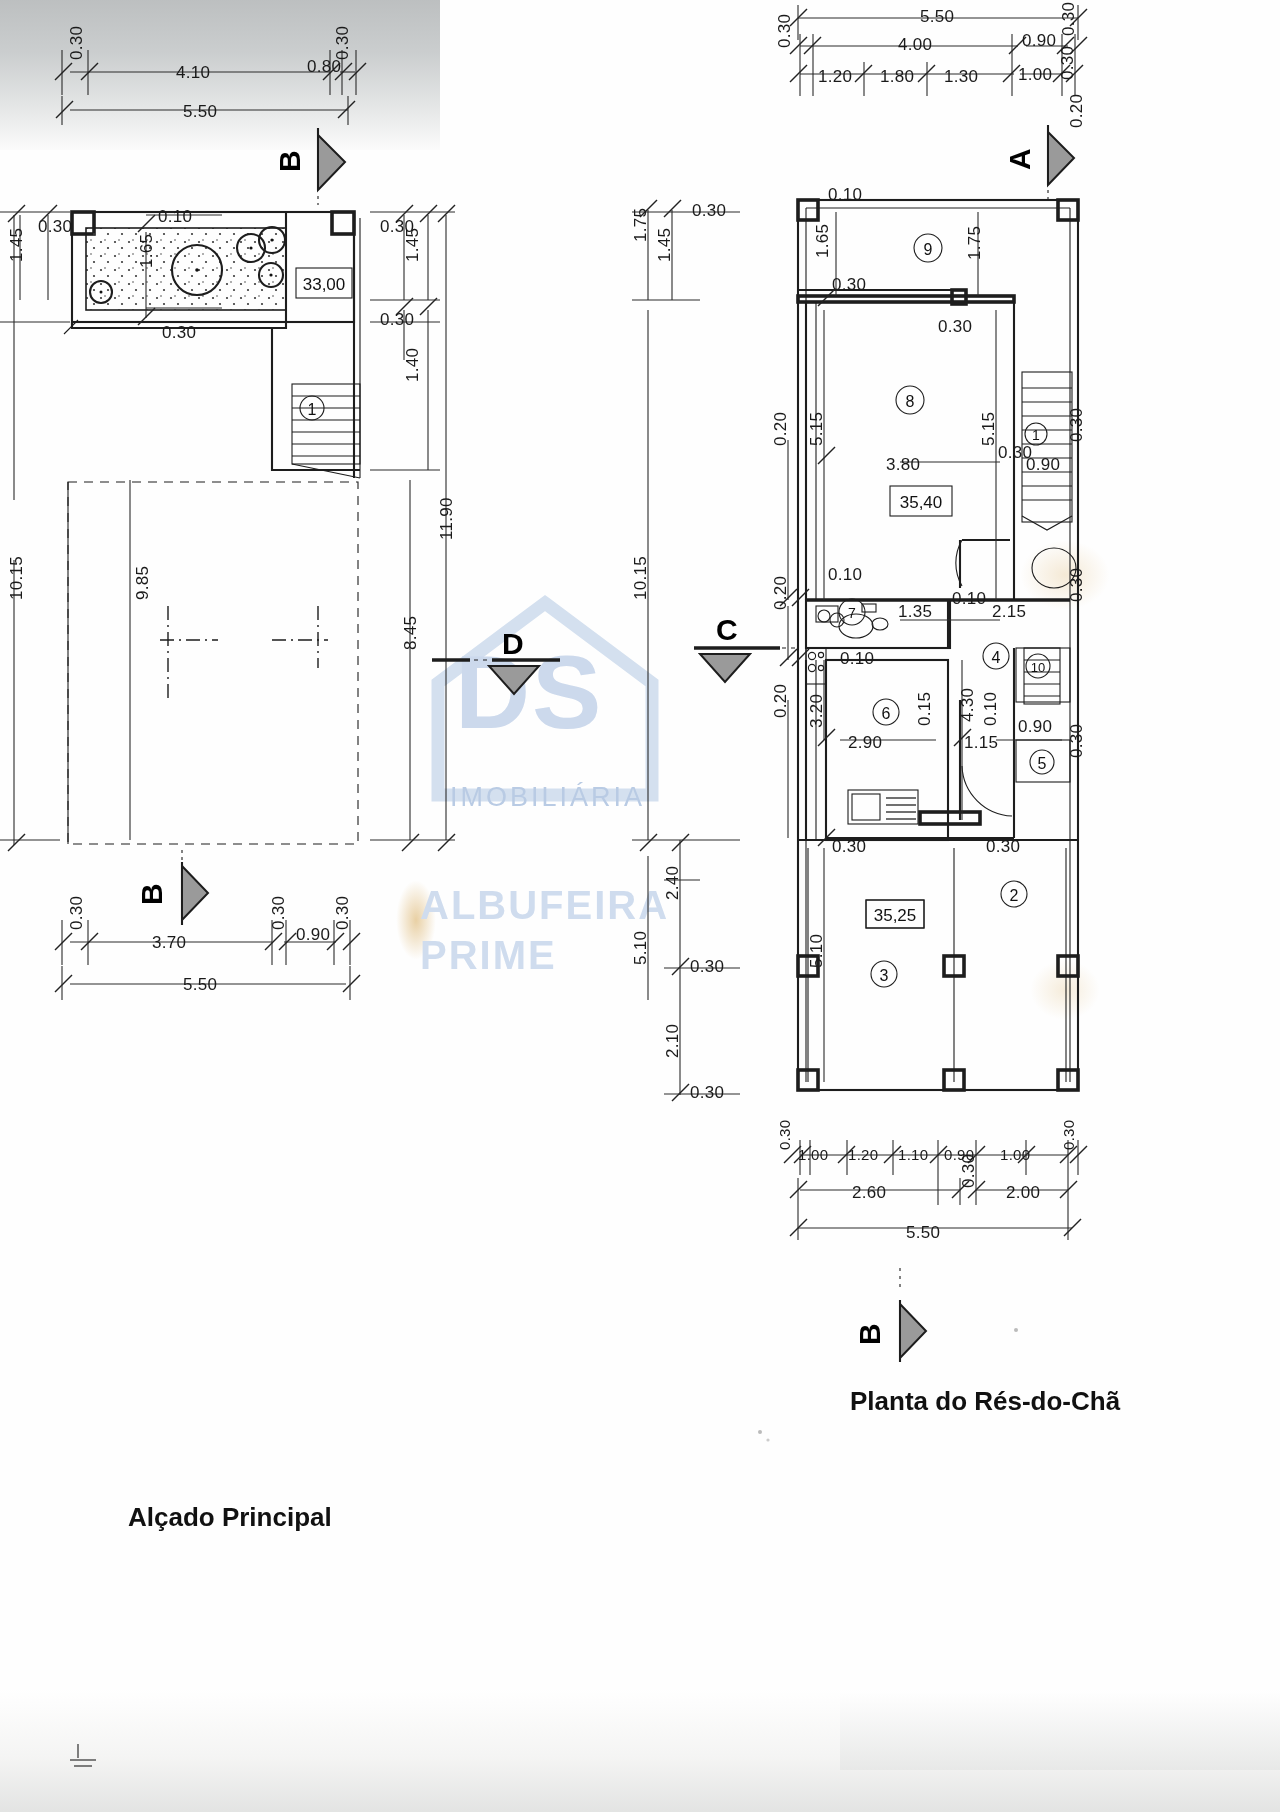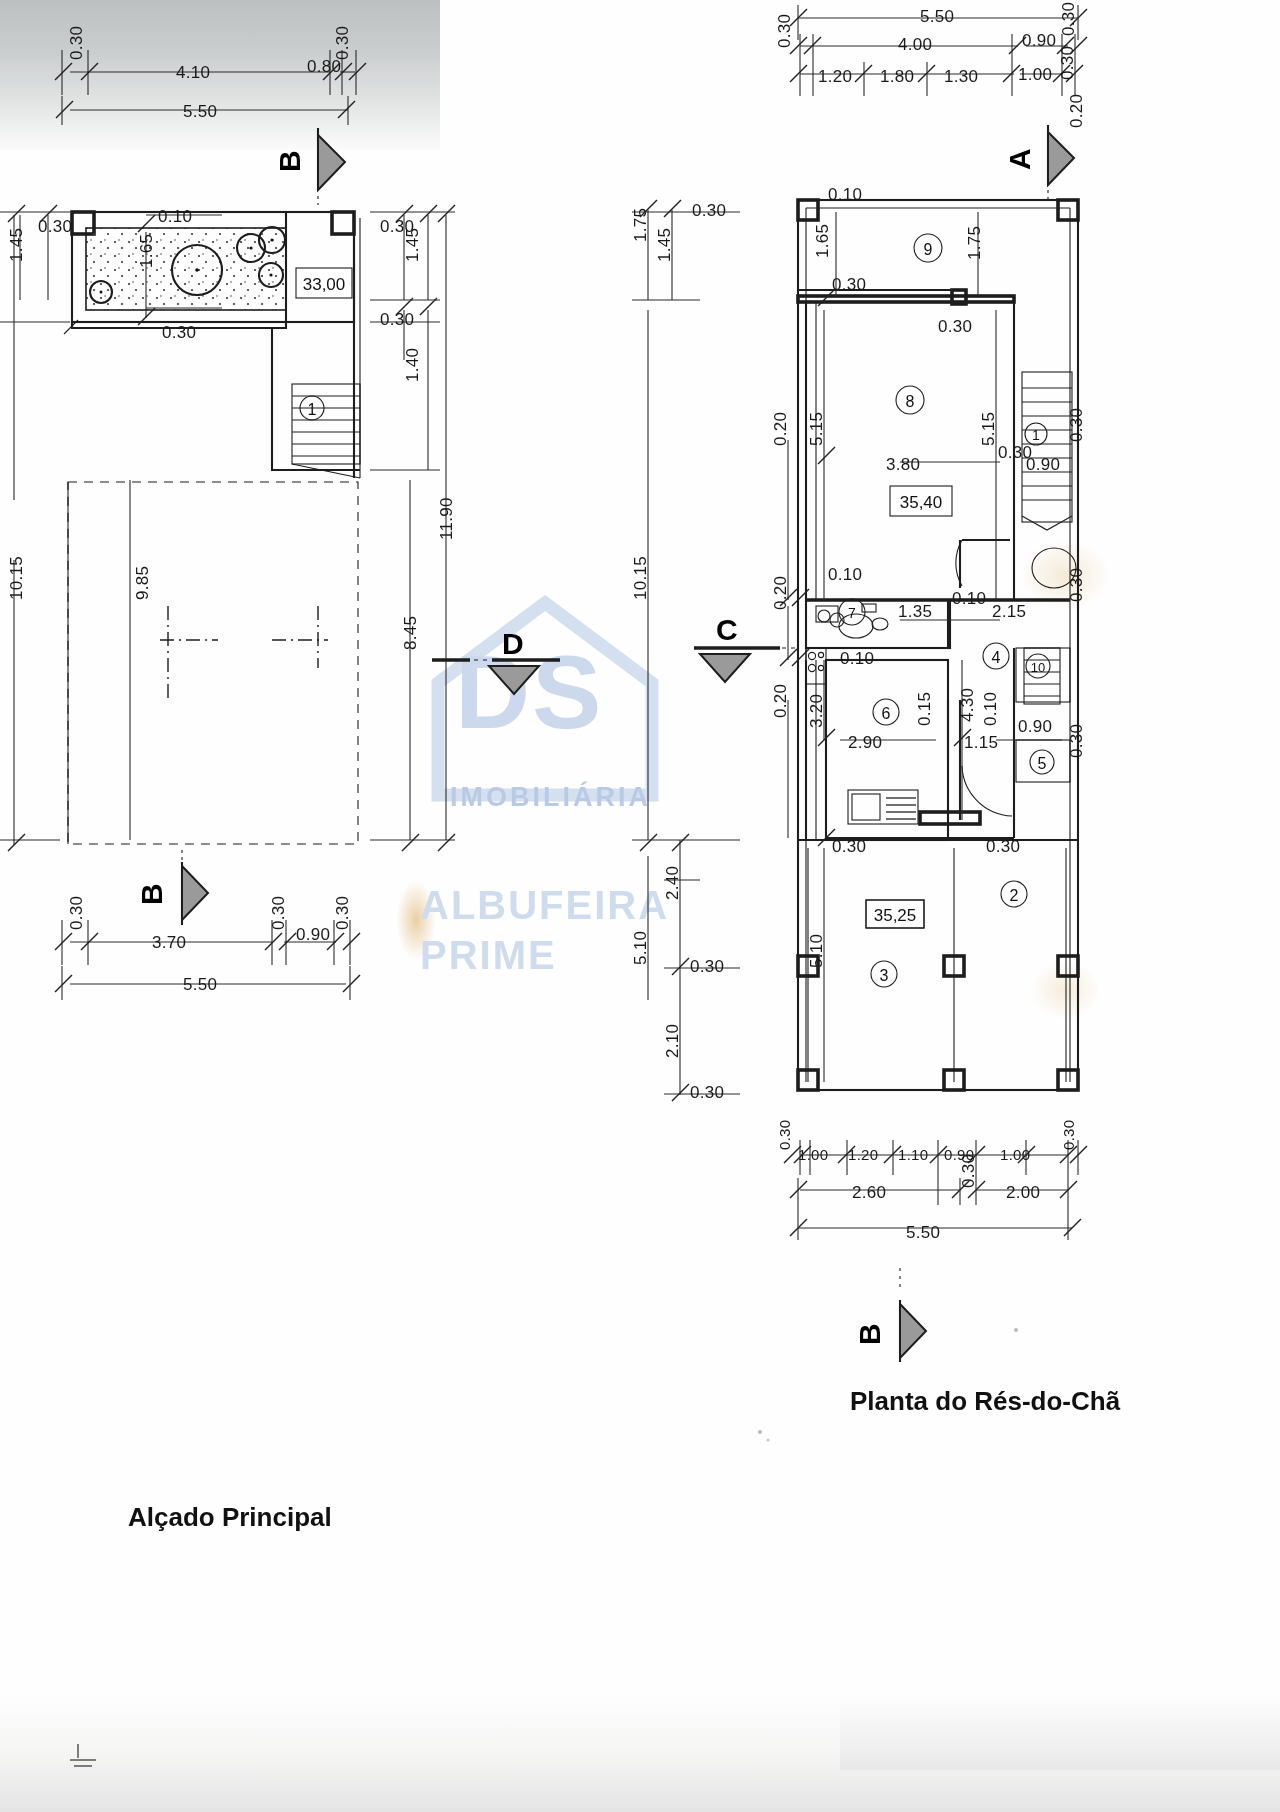--- a/index.html
+++ b/index.html
@@ -14,21 +14,21 @@
   svg{position:absolute;left:0;top:0;width:1280px;height:1812px;overflow:visible;}
   .dimtxt{font-family:"Liberation Sans",sans-serif;font-size:17px;fill:#1a1a1a;letter-spacing:.3px;}
   .dimtxt.sm{font-size:15px;}
   .roomno{font-family:"Liberation Sans",sans-serif;font-size:16px;fill:#111;text-anchor:middle;dominant-baseline:central;}
   .areatxt{font-family:"Liberation Sans",sans-serif;font-size:17px;fill:#111;text-anchor:middle;dominant-baseline:central;}
   .secletter{font-family:"Liberation Sans",sans-serif;font-size:30px;font-weight:bold;fill:#000;}
   .caption{position:absolute;font-family:"Liberation Sans",sans-serif;font-size:26px;font-weight:bold;color:#111;white-space:nowrap;}
   .wm{position:absolute;pointer-events:none;user-select:none;}
   .wm-house{left:430px;top:595px;width:230px;height:210px;}
   .wm-ds{position:absolute;left:455px;top:640px;font-family:"Liberation Sans",sans-serif;font-weight:bold;font-size:104px;color:#ccd9ec;letter-spacing:2px;line-height:1;}
-  .wm-imob{position:absolute;left:450px;top:782px;font-family:"Liberation Sans",sans-serif;font-size:27px;color:#b9cbe4;letter-spacing:3px;font-weight:bold;}
+  .wm-imob{position:absolute;left:450px;top:782px;font-family:"Liberation Sans",sans-serif;font-size:27px;color:#b9cbe4;letter-spacing:3px;}
   .wm-alb{position:absolute;left:420px;top:880px;font-family:"Liberation Sans",sans-serif;font-weight:bold;font-size:40px;color:#cfdcee;letter-spacing:2px;line-height:1.25;}
   .ln{stroke:#1d1d1d;fill:none;}
   .thin{stroke-width:1.1;}
   .med{stroke-width:2.1;}
   .thick{stroke-width:3.6;}
   .dimline{stroke:#2a2a2a;stroke-width:1.1;fill:none;}
   .axis{stroke:#1d1d1d;stroke-width:1.4;fill:none;stroke-dasharray:14 5 2 5;}
   .smear{position:absolute;background:radial-gradient(ellipse at center,rgba(215,170,90,.55),rgba(215,170,90,0) 70%);}
 </style>
 </head>

